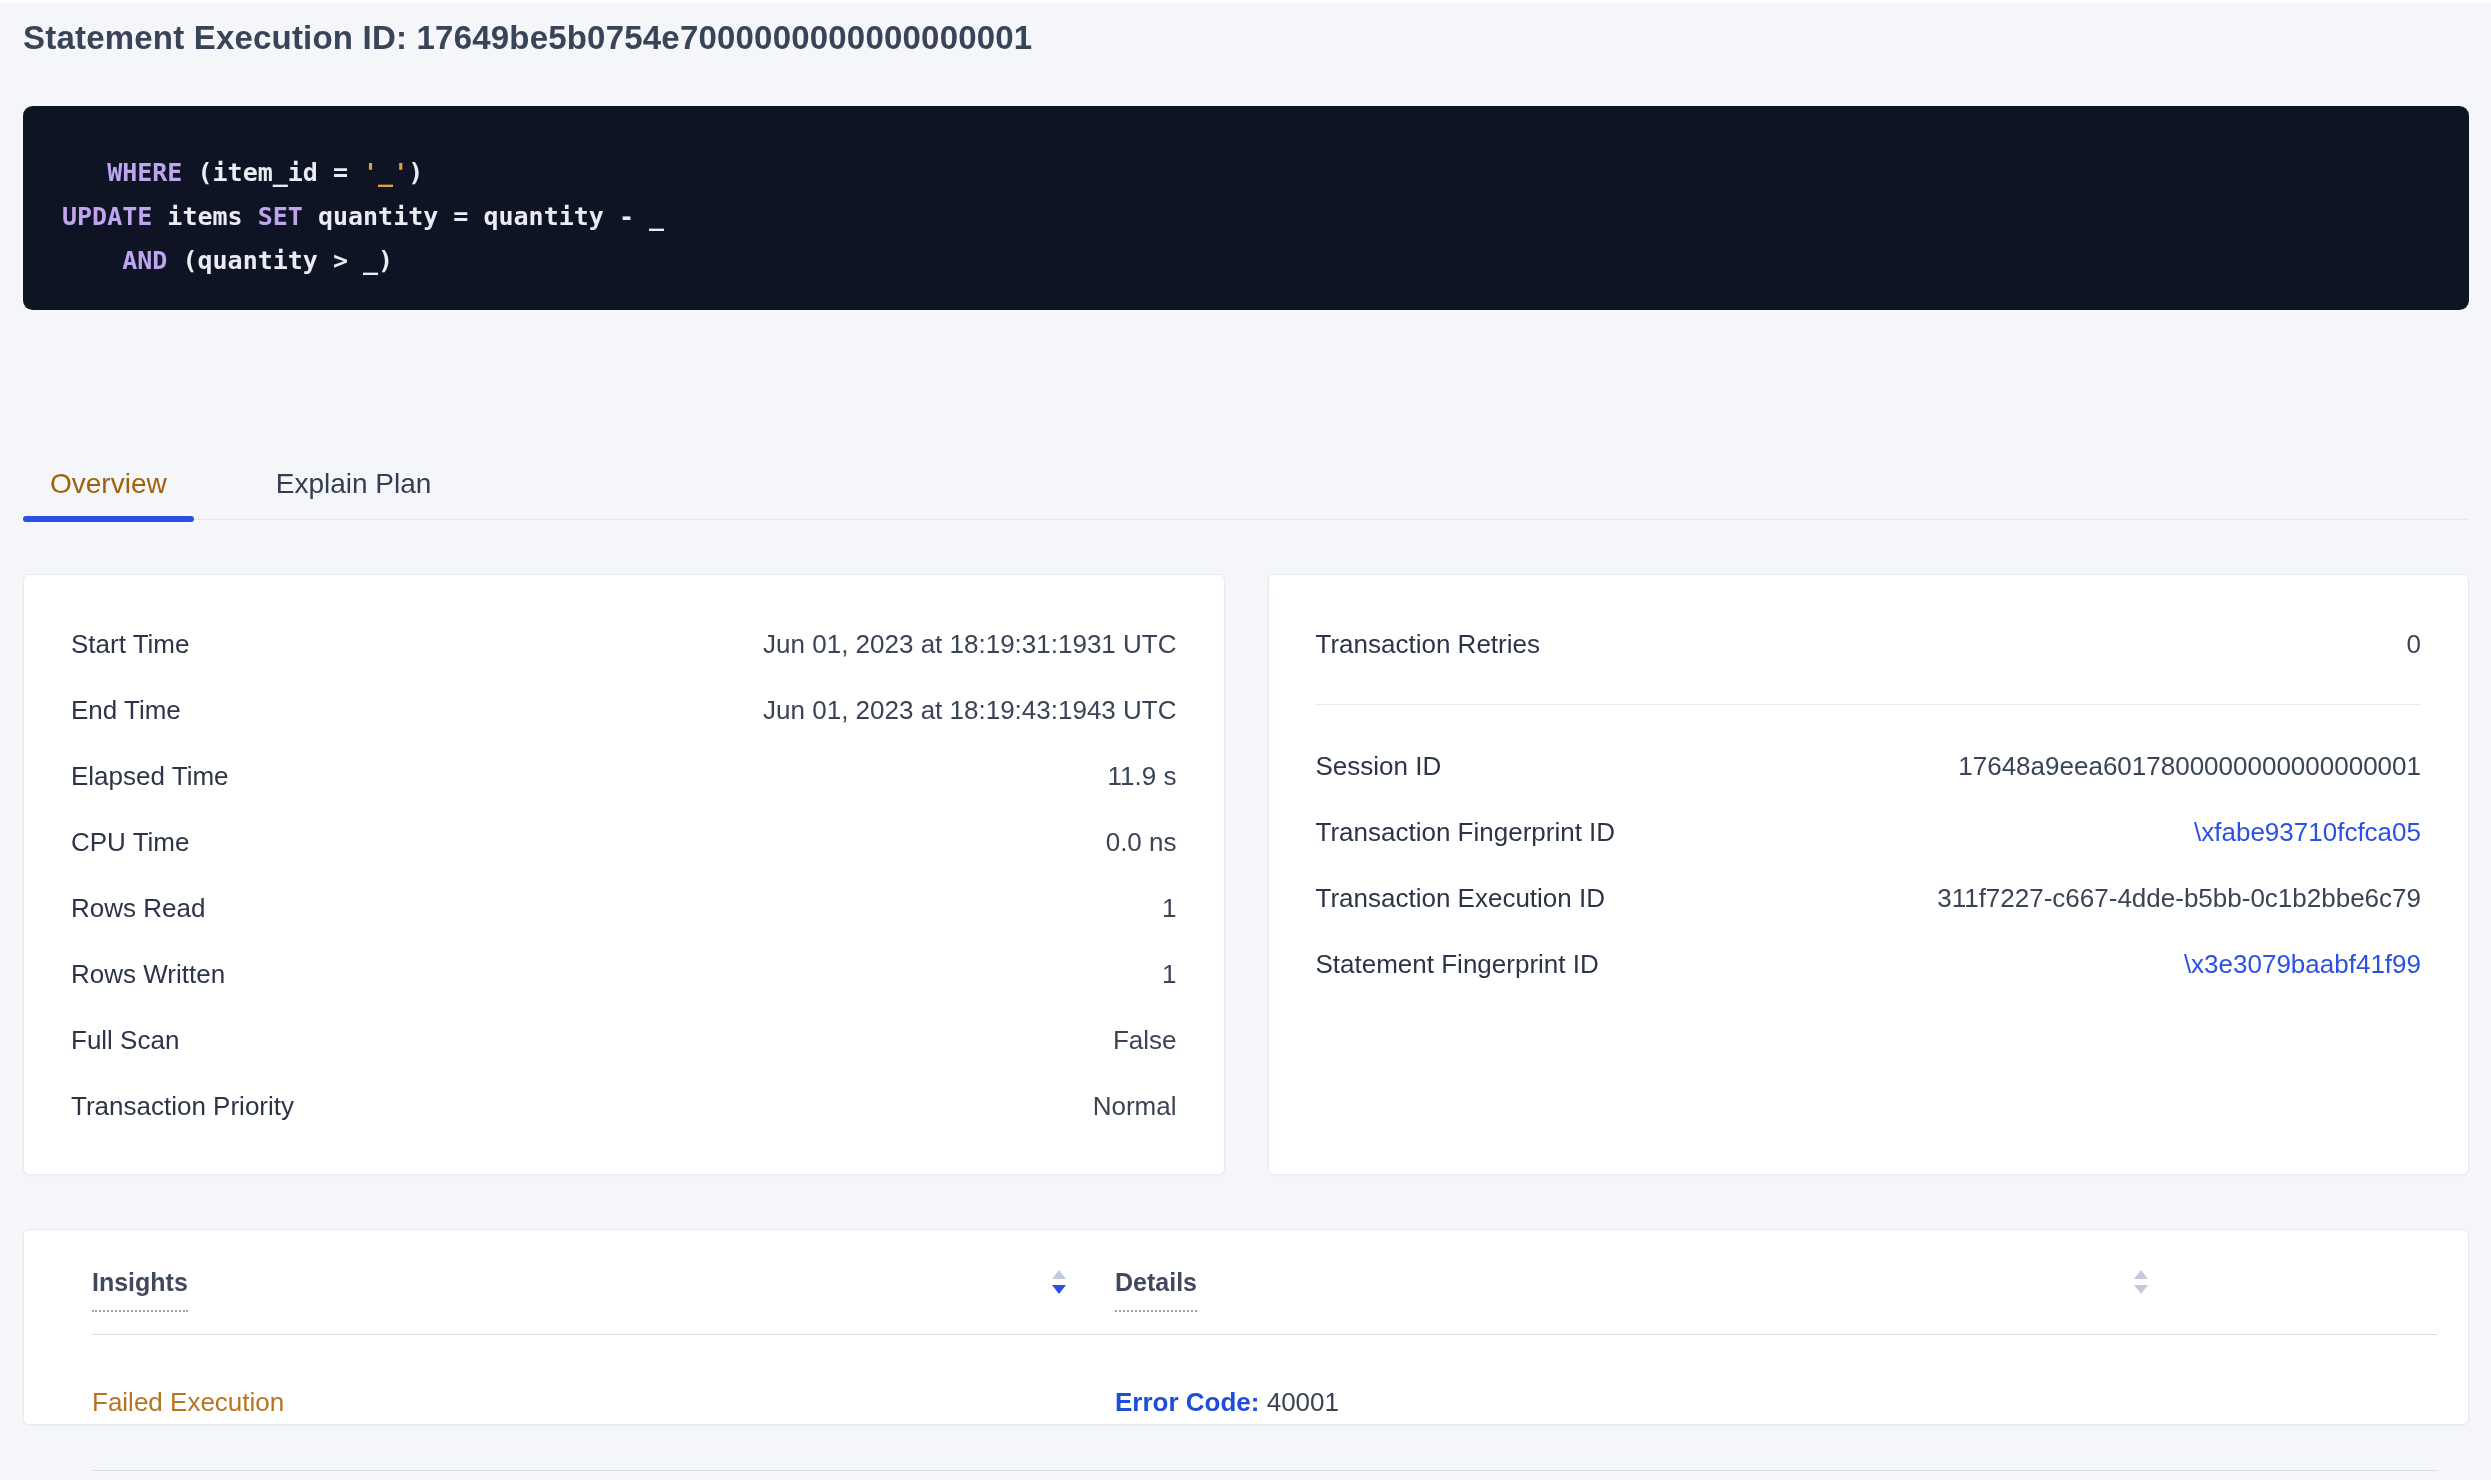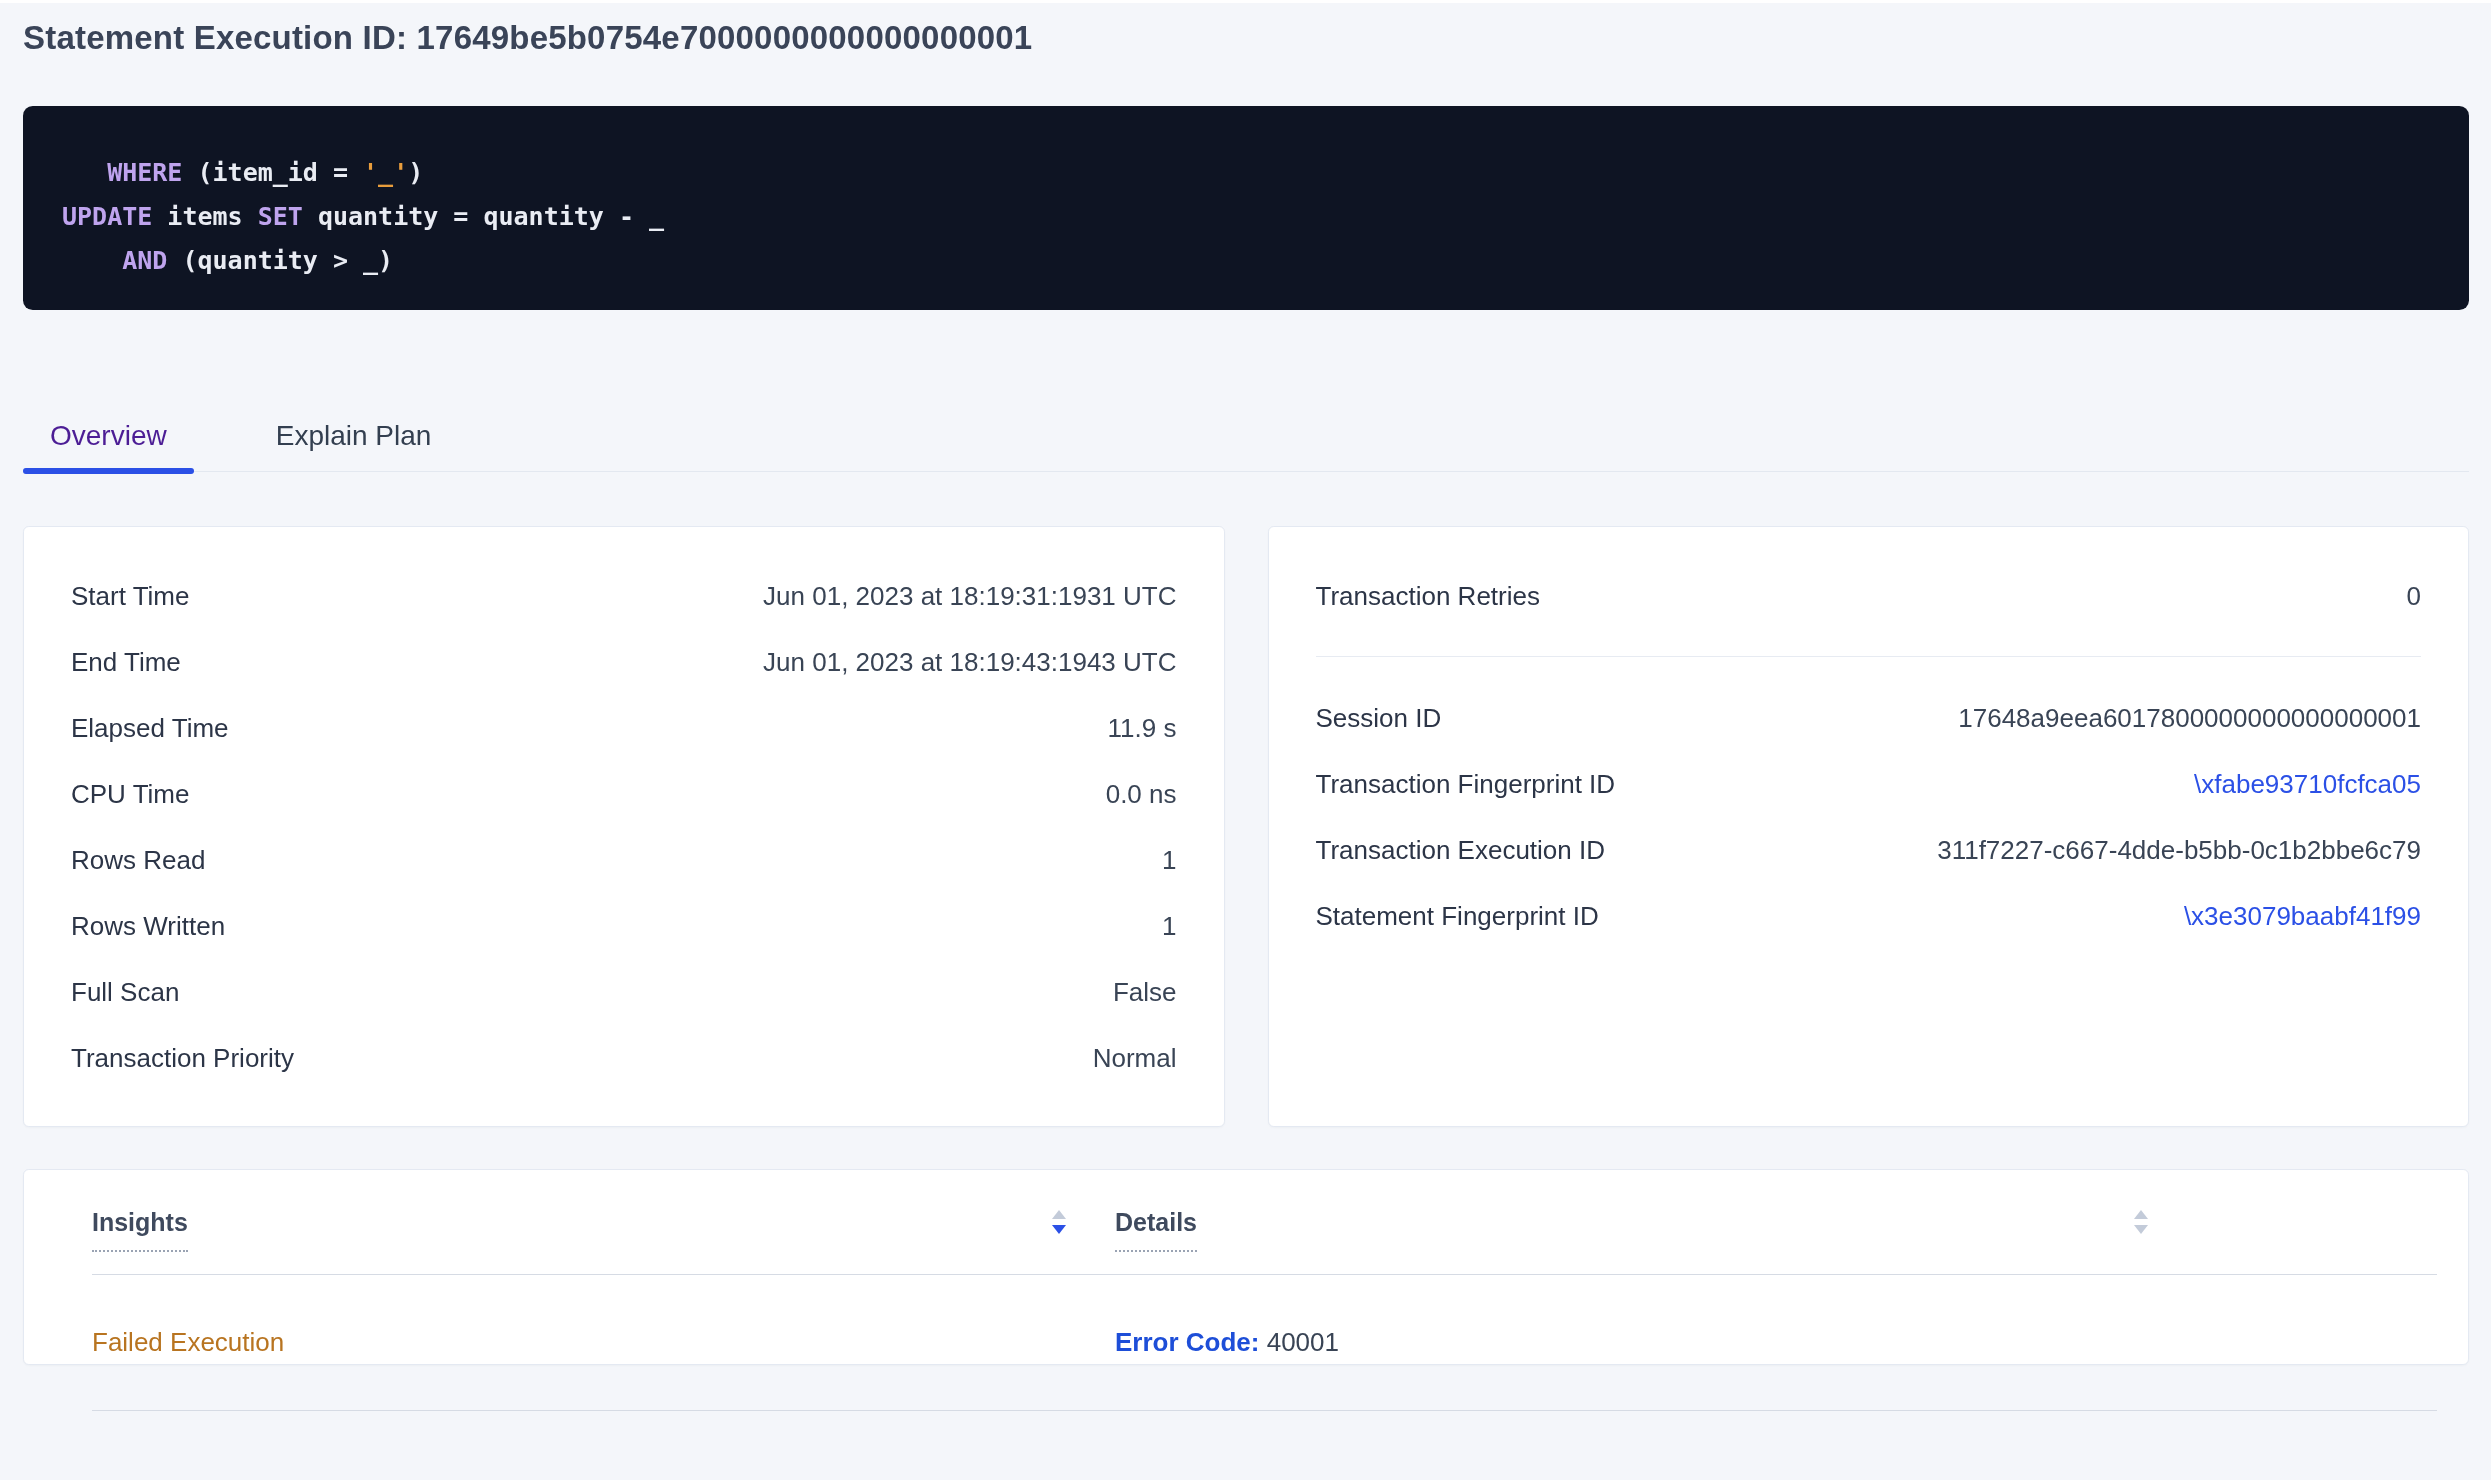--- a/index.html
+++ b/index.html
@@ -48,21 +48,21 @@
     align-items:flex-end;
     border-bottom:1.9px solid #e3e8f0;
   }
   .tab {
     font-size:28px;
     padding:0 27px 19.4px 27px;
     position:relative;
     color:#333f50;
     cursor:pointer;
   }
-  .tab.active { color:#4c1d95; font-weight:400; }
+  .tab.active { color:#a16207; font-weight:400;margin-top:48px; }
   .tab.active::after {
     content:"";
     position:absolute;
     left:0; right:0; bottom:-2.9px;
     height:5.8px;
     background:#2b50e6;
     border-radius:2.9px;
   }
   .tab.inactive { margin-left:55px; }
 
@@ -90,21 +90,21 @@
     border:none;
     border-top:1px solid #e7ebf2;
     margin:26px 0 29px 0;
   }
 
   
   .table-card {
     background:#ffffff;
     border:1px solid #e4e9f2;
     border-radius:5.8px;
-    margin-top:42px;
+    margin-top:54px;
     height:196px;
     padding:0 8px 0 68px;
     box-shadow:0 1px 1.9px rgba(40,50,70,0.03);
   }
   .t-header {
     height:105px;
     display:flex;
     align-items:center;
     border-bottom:1.9px solid #d6dbe4;
     margin-right:23px;

